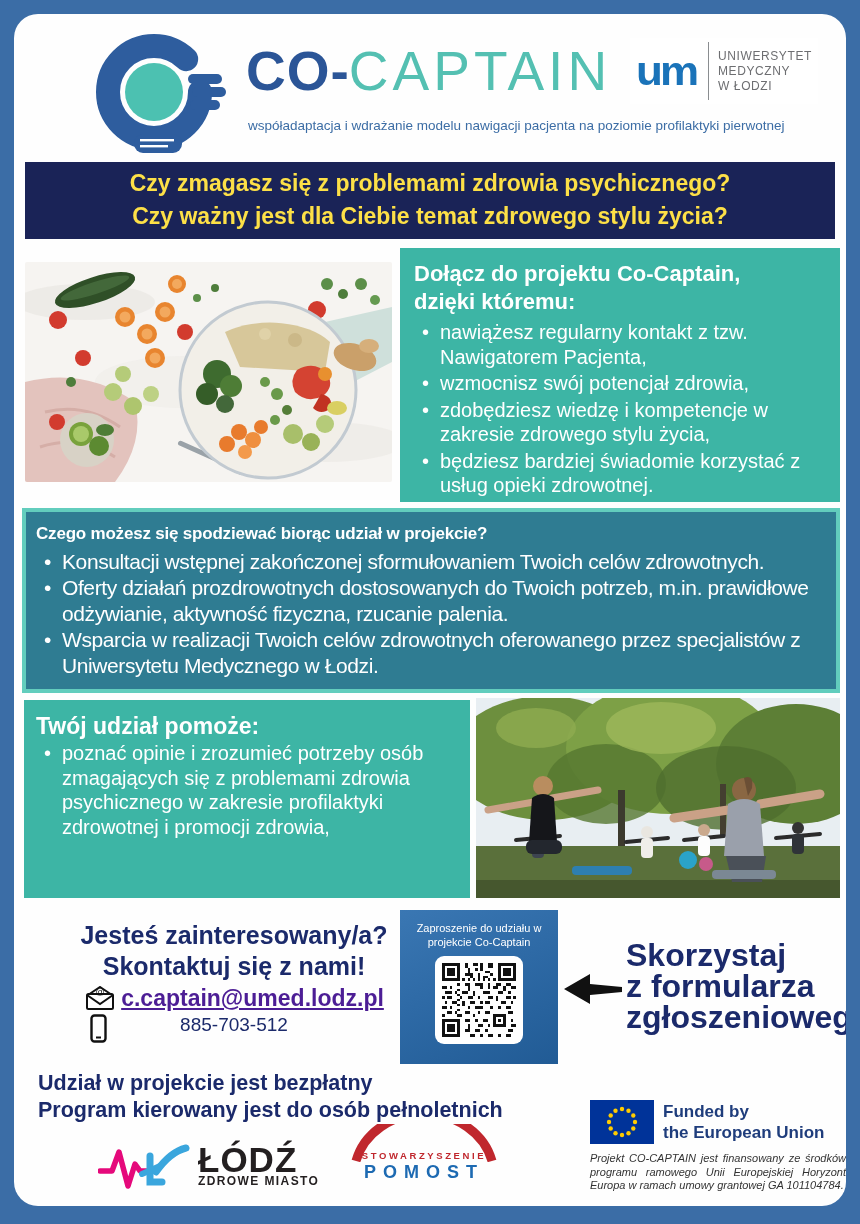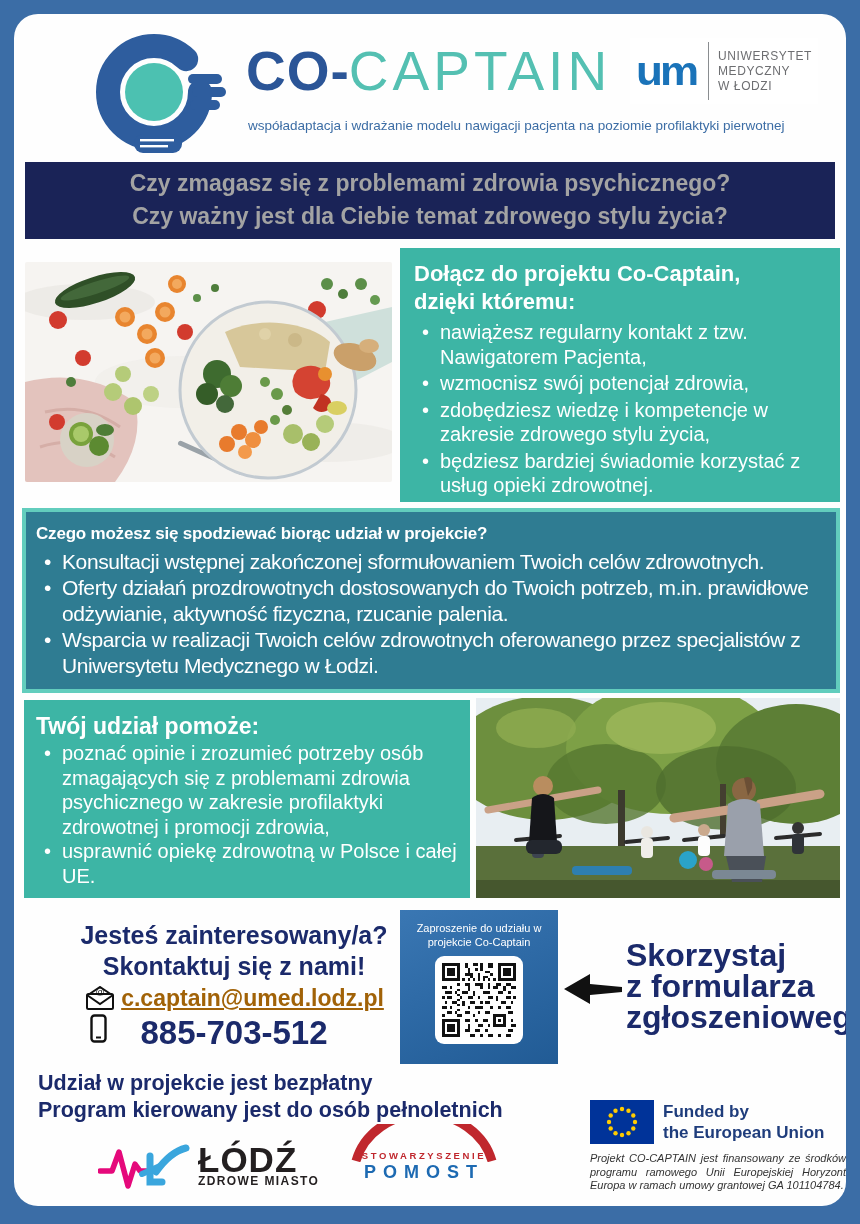--- a/index.html
+++ b/index.html
@@ -13,21 +13,21 @@
   .brand .co{font-size:55px;font-weight:800;color:#2b5597;letter-spacing:1px;}
   .brand .hy{font-size:55px;font-weight:600;color:#2b5597;}
   .brand .cap{font-size:55px;font-weight:300;color:#54c0b2;letter-spacing:4px;}
   .subtitle{position:absolute;left:234px;top:103px;width:590px;font-size:13.5px;line-height:18.5px;color:#3c6da5;}
   .um-logo{position:absolute;left:616px;top:24px;display:flex;align-items:center;background:#fff;padding:4px 6px;}
   .um-glyph{font-size:44px;font-weight:800;color:#1a73b9;letter-spacing:-3px;line-height:44px;transform:scaleY(.92);}
   .um-div{width:1px;height:58px;background:#8a8d90;margin:0 9px 0 12px;}
   .um-text{font-size:12px;line-height:15px;color:#6d6e71;letter-spacing:.6px;}
 
   
-  .banner{position:absolute;left:11px;top:148px;width:810px;height:77px;background:#1a2357;color:#a3a3a3;
+  .banner{position:absolute;left:11px;top:148px;width:810px;height:77px;background:#1a2357;color:#fde047;
           text-align:center;font-weight:700;font-size:23px;line-height:33px;padding-top:5px;box-sizing:border-box;}
 
   
   .food-photo{position:absolute;left:11px;top:248px;width:367px;height:220px;border-radius:2px;overflow:hidden;}
   .join-box{position:absolute;left:386px;top:234px;width:440px;height:254px;background:#3db5a5;color:#fff;
             padding:12px 14px;box-sizing:border-box;}
   .join-box .box-title{font-size:22px;font-weight:700;line-height:28px;margin-bottom:4px;width:360px;}
   ul.bullets{list-style:none;margin:0;padding:0;}
   ul.bullets li{position:relative;padding-left:26px;}
   ul.bullets li::before{content:"•";position:absolute;left:8px;top:0;}
@@ -43,24 +43,24 @@
   .help-box{position:absolute;left:10px;top:686px;width:446px;height:198px;background:#3db5a5;color:#fff;
             padding:12px 12px;box-sizing:border-box;}
   .help-box .box-title{font-size:23px;font-weight:700;line-height:29px;}
   .help-box li{font-size:20px;line-height:24.5px;}
   .yoga-photo{position:absolute;left:462px;top:684px;width:364px;height:200px;overflow:hidden;}
 
   
   .contact{position:absolute;left:48px;top:906px;width:344px;text-align:center;color:#1b2a6b;}
   .contact .h{font-size:25px;font-weight:700;line-height:31px;}
   .email-row{display:flex;align-items:center;justify-content:center;gap:5px;margin-top:3px;}
-  .email-link{font-size:23px;font-weight:700;color:#a16207;text-decoration:underline;}
+  .email-link{font-size:23px;font-weight:700;color:#4c1d95;text-decoration:underline;}
   .phone-row{position:relative;margin-top:2px;}
   .phone-row .ph-icon{position:absolute;left:28px;top:0px;}
-  .phone-num{font-size:33px;font-weight:700;}
+  .phone-num{font-size:19px;font-weight:400;}
 
   .qr-panel{position:absolute;left:386px;top:896px;width:158px;height:154px;border-radius:0;
             background:linear-gradient(155deg,#3a77b3 0%,#2e6aa6 45%,#215b95 100%);text-align:center;}
   .qr-caption{color:#fff;font-size:11px;line-height:14px;padding:11px 14px 0 14px;}
   .qr-box{width:88px;height:88px;background:#fff;border-radius:9px;margin:7px auto 0;display:flex;align-items:center;justify-content:center;}
   .form-arrow{position:absolute;left:550px;top:958px;}
   .form-note{position:absolute;left:612px;top:926px;font-size:32px;font-weight:700;color:#1b2a6b;line-height:31px;}
 
   
   .free-note{position:absolute;left:24px;top:1056px;font-size:21.5px;font-weight:700;color:#1b2a6b;line-height:27px;}
@@ -233,21 +233,20 @@
         <li>Konsultacji wstępnej zakończonej sformułowaniem Twoich celów zdrowotnych.</li>
         <li>Oferty działań prozdrowotnych dostosowanych do Twoich potrzeb, m.in. prawidłowe odżywianie, aktywność fizyczna, rzucanie palenia.</li>
         <li>Wsparcia w realizacji Twoich celów zdrowotnych oferowanego przez specjalistów z Uniwersytetu Medycznego w Łodzi.</li>
       </ul>
     </div>
 
     <div class="help-box">
       <div class="box-title">Twój udział pomoże:</div>
       <ul class="bullets">
         <li>poznać opinie i zrozumieć potrzeby osób zmagających się z problemami zdrowia psychicznego w zakresie profilaktyki zdrowotnej i promocji zdrowia,</li>
-        <li>usprawnić opiekę zdrowotną w Polsce i całej UE.</li>
       </ul>
     </div>
 
     <div class="yoga-photo">
       <svg viewBox="0 0 364 200" width="364" height="200">
         <rect width="364" height="200" fill="#e8eef2"></rect>
         <ellipse cx="70" cy="60" rx="95" ry="62" fill="#6d8f3e"></ellipse>
         <ellipse cx="195" cy="50" rx="105" ry="66" fill="#7da046"></ellipse>
         <ellipse cx="320" cy="66" rx="80" ry="60" fill="#5d7f36"></ellipse>
         <ellipse cx="130" cy="86" rx="60" ry="40" fill="#55772f" opacity=".8"></ellipse>

